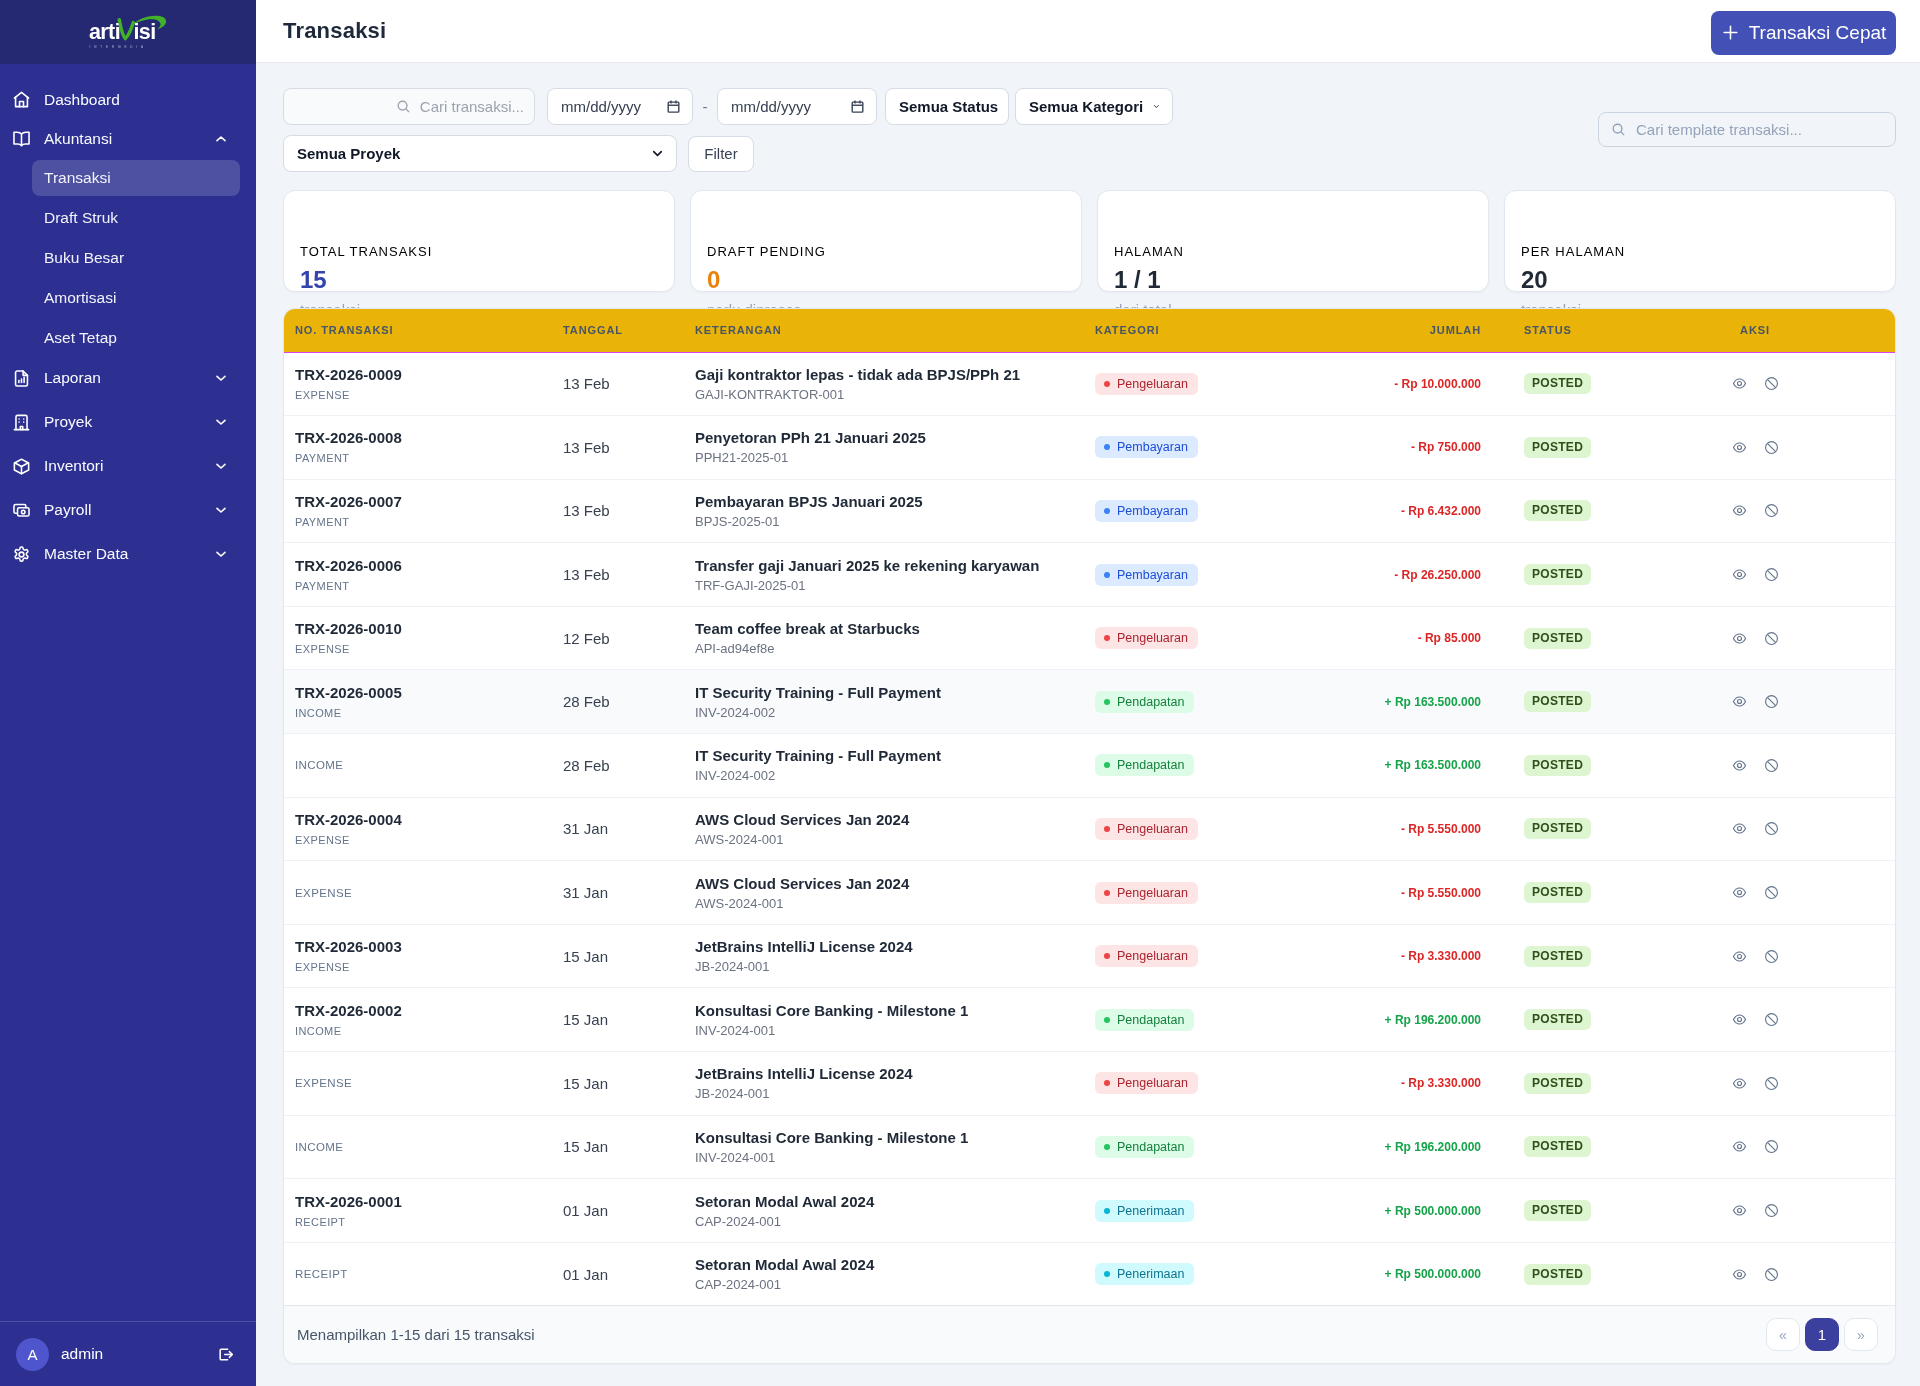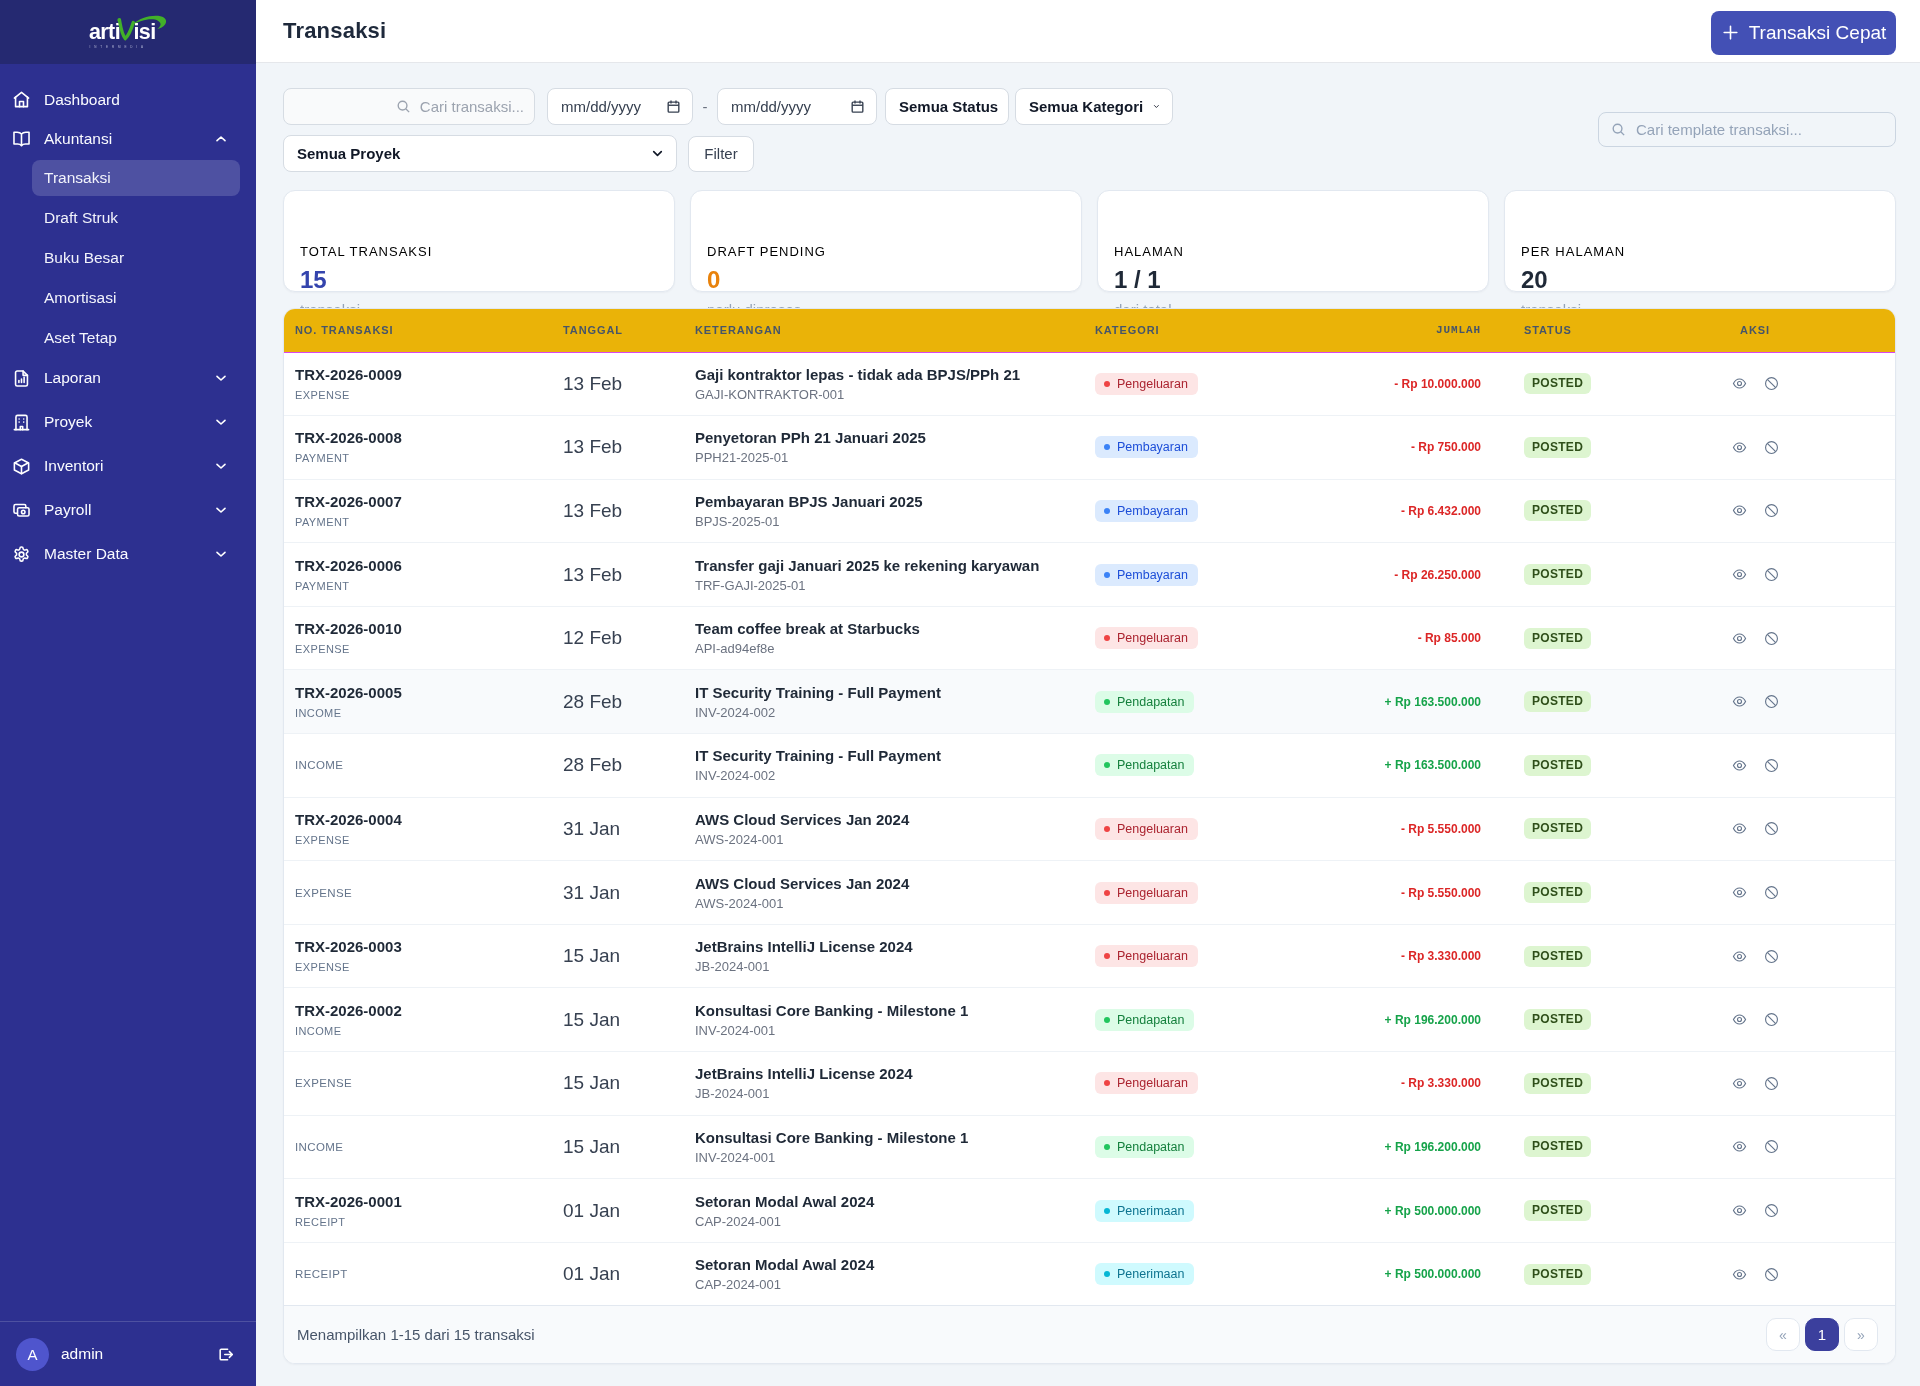--- a/index.html
+++ b/index.html
@@ -58,30 +58,30 @@
 .sval { margin-top:7px; font-size:24px; font-weight:700; color:#1f2937; }
 .sval.blue { color:#3444ad; }
 .sval.orange { color:#e8820c; }
 .ssub { margin-top:7px; font-size:15px; color:#94a3b8; }
 
 
 .tcard { margin-top:16px; width:1613px; height:1056px; position:relative; background:#fff; border:1px solid #e2e8f0; border-radius:12px; box-shadow:0 1px 2px rgba(16,24,40,.04); overflow:hidden; }
 table { border-collapse:collapse; width:100%; table-layout:fixed; }
 col.w1{width:268px;} col.w2{width:132px;} col.w3{width:400px;} col.w4{width:250px;} col.w5{width:160px;} col.w6{width:150px;} col.w7{width:222px;} col.w8{width:31px;}
 thead th { height:43px; background:#eab308; border-bottom:1px solid #d946ef; font-size:11px; font-weight:700; color:#475569; letter-spacing:.9px; text-align:left; padding:0 0 0 11px; vertical-align:middle; }
-thead th.h5 { text-align:right; padding:0 13px 0 0;font-family:Liberation Mono, monospace; }
+thead th.h5 { text-align:right; padding:0 13px 0 0; }
 thead th.h6 { padding-left:30px; }
 thead th.h7 { text-align:center; padding:0; }
 tbody td { height:63.6px; border-top:1px solid #eef2f6; vertical-align:middle; padding:0 0 0 11px; }
 tbody tr:first-child td { border-top:none; }
 tbody tr.hl td { background:#f8fafc; }
 .trx { font-size:15px; font-weight:600; color:#1f2937; line-height:20px; }
 .typ { font-size:11px; color:#64748b; letter-spacing:.4px; line-height:16px; margin-top:2px; }
 .typ.solo { margin-top:0; font-size:11.5px; }
-.c2 { font-size:19px; color:#374151;margin-top:32px; }
+.c2 { font-size:15px; color:#374151;margin-top:32px; }
 .ttl { font-size:15px; font-weight:600; color:#1f2937; line-height:20px; }
 .sub { font-size:13px; color:#6b7280; line-height:17px; margin-top:1px; }
 .pill { display:inline-flex; align-items:center; gap:7px; height:22px; padding:0 10px 0 9px; border-radius:6px; font-size:12.5px; }
 .pill .dot { width:6px; height:6px; border-radius:50%; }
 .pill.peng { background:#fde5e5; color:#ab2430; } .pill.peng .dot { background:#ef4444; }
 .pill.pemb { background:#dbeafe; color:#1d4ed8; } .pill.pemb .dot { background:#3b82f6; }
 .pill.pend { background:#dcfce7; color:#15803d; } .pill.pend .dot { background:#22c55e; }
 .pill.pene { background:#cffafe; color:#0e7490; } .pill.pene .dot { background:#06b6d4; }
 .c5 { text-align:right; padding-right:13px; font-size:12px; font-weight:600; }
 .c5.neg { color:#dc2626; }

